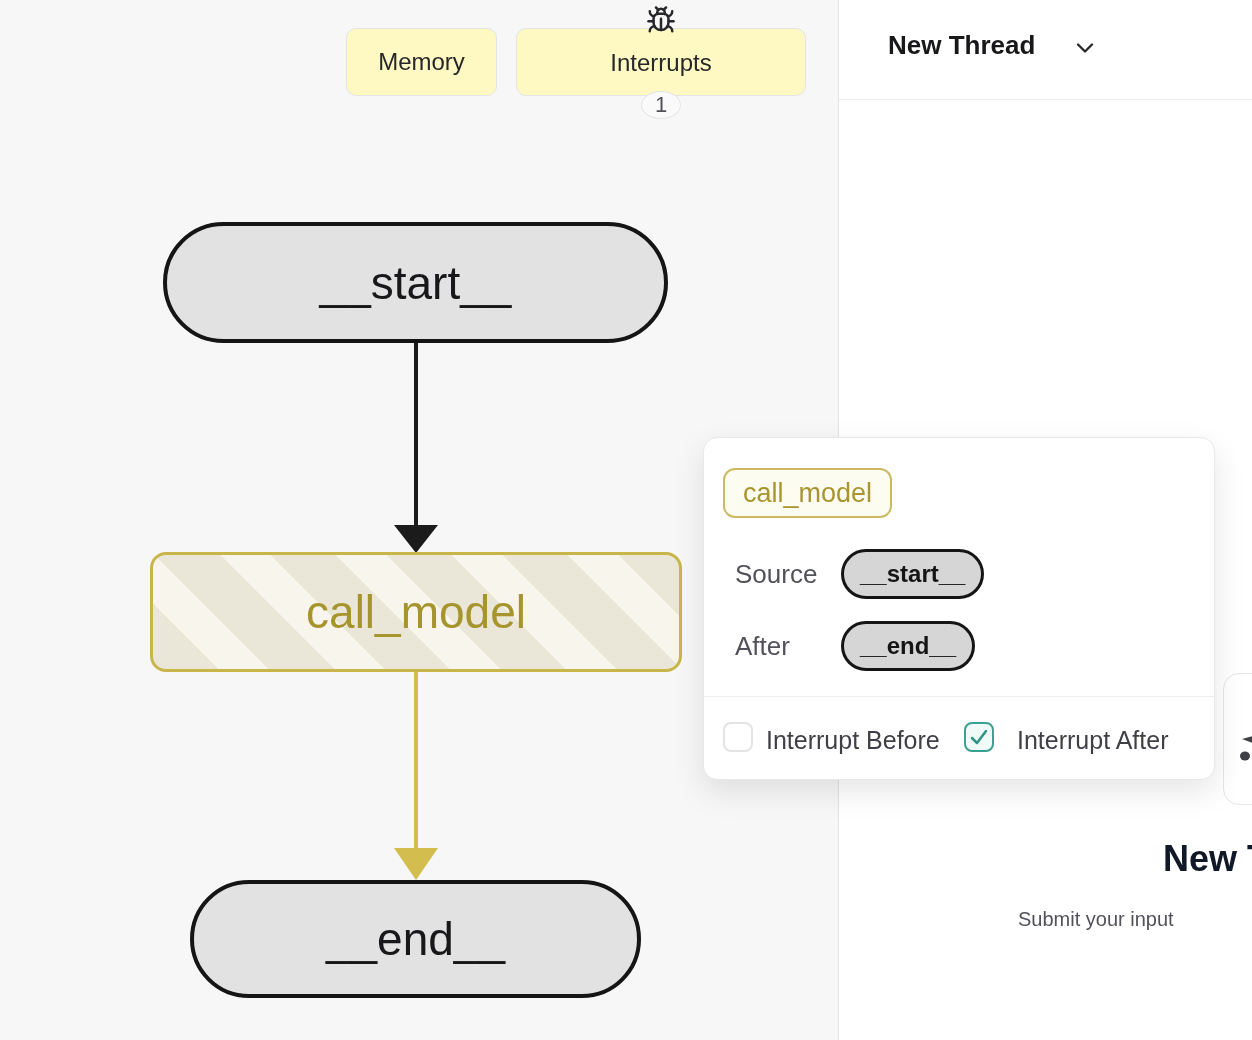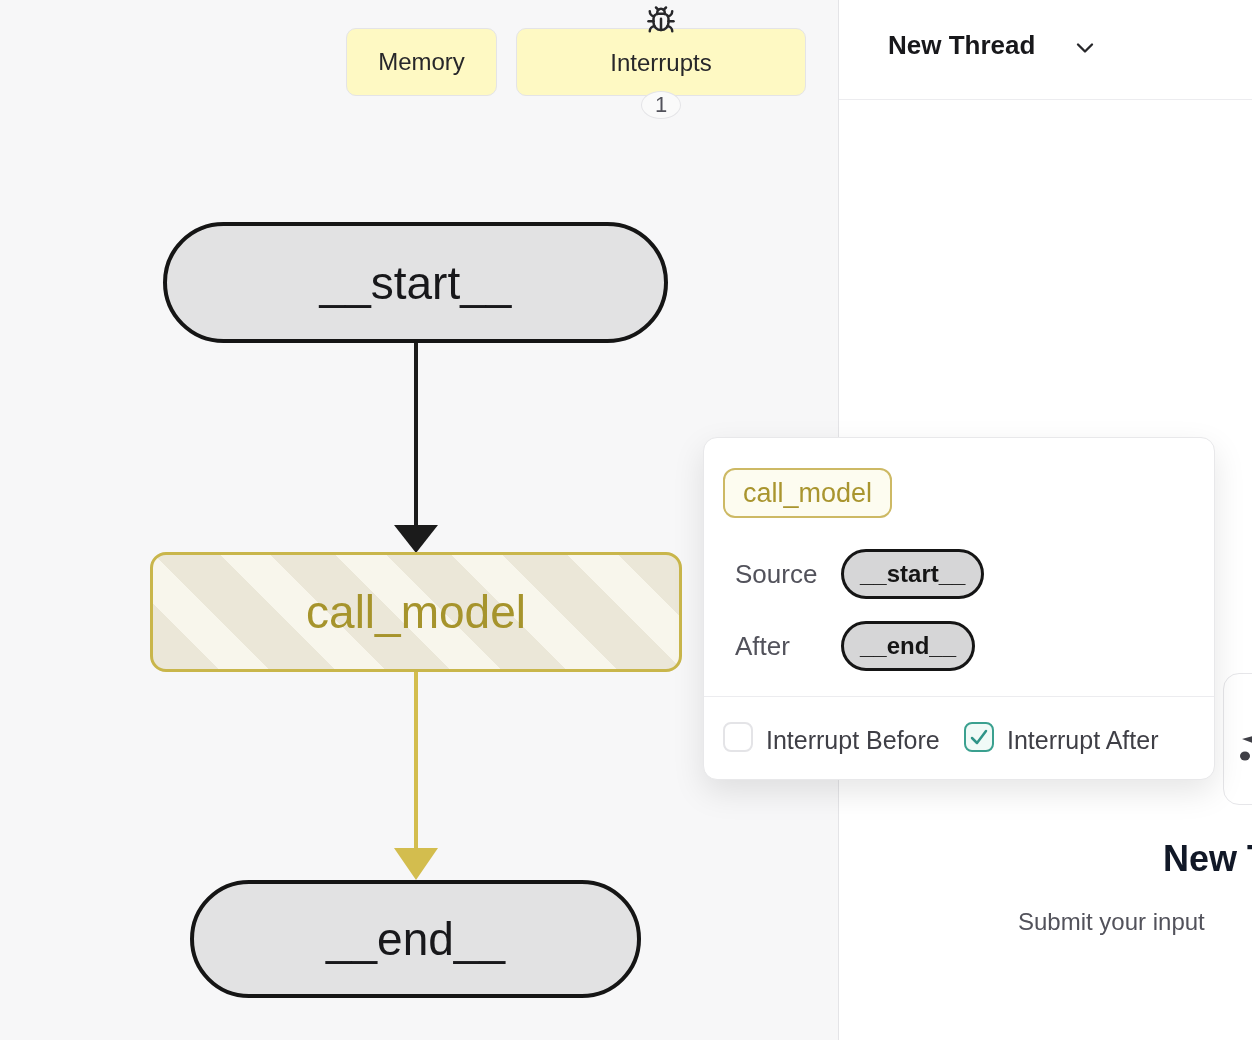--- a/index.html
+++ b/index.html
@@ -34,21 +34,21 @@
 
   
   .panel { position:absolute; left:839px; top:0; width:413px; height:1040px;
            background:#fff; overflow:hidden; }
   .panel-header { position:relative; height:100px; border-bottom:1px solid #ececef; }
   .thread-title { position:absolute; left:49px; top:30px; font-size:26px; font-weight:700;
                   color:#18181b; }
   .thread-chevron { position:absolute; left:232px; top:34px; cursor:pointer; }
   .intro-title { position:absolute; left:324px; top:838px; font-size:36px; font-weight:700;
                  color:#111827; white-space:nowrap; }
-  .intro-sub { position:absolute; left:179px; top:908px; font-size:24px; color:#52525b;
+  .intro-sub { position:absolute; left:179px; top:908px; font-size:20px; color:#52525b;
                white-space:nowrap; }
   .input-card { position:absolute; left:384px; top:673px; width:300px; height:132px;
                 background:#fff; border:1.5px solid #e6e6e9; border-radius:16px; }
   .fork-icon { position:absolute; left:10px; top:56px; }
 
   
   .popover { position:absolute; left:703px; top:437px; width:512px; height:343px;
              background:#fff; border:1px solid #e8e8ea; border-radius:14px;
              box-shadow:0 12px 32px rgba(0,0,0,0.10); z-index:20; }
   .node-badge { position:absolute; left:19px; top:30px; height:50px; padding:0 18px;
@@ -63,21 +63,21 @@
   #lbl-target { top:193px; } #pill-target { top:183px; }
   .pop-divider { position:absolute; left:0; right:0; top:258px; height:1px; background:#ececef; }
   .checkbox { position:absolute; top:284px; width:30px; height:30px; border:2px solid #e4e4e7;
               border-radius:8px; background:#fff; cursor:pointer;
               display:flex; align-items:center; justify-content:center; }
   .checkbox.checked { border-color:#3aa08f; background:#f0faf7; }
   .checkbox .check { display:none; }
   .checkbox.checked .check { display:block; }
   #cb-before { left:19px; } #cb-after { left:260px; }
   .cb-label { position:absolute; top:288px; font-size:25px; color:#3f3f46; }
-  #cb-before-label { left:62px; } #cb-after-label { left:303px; }
+  #cb-before-label { left:62px; } #cb-after-label { left:313px; }
 </style>
 </head>
 <body>
 
 <div id="stage">
 
   <div class="canvas">
 
     <button class="toolbar-btn" id="btn-memory">
       <span>Memory</span>

